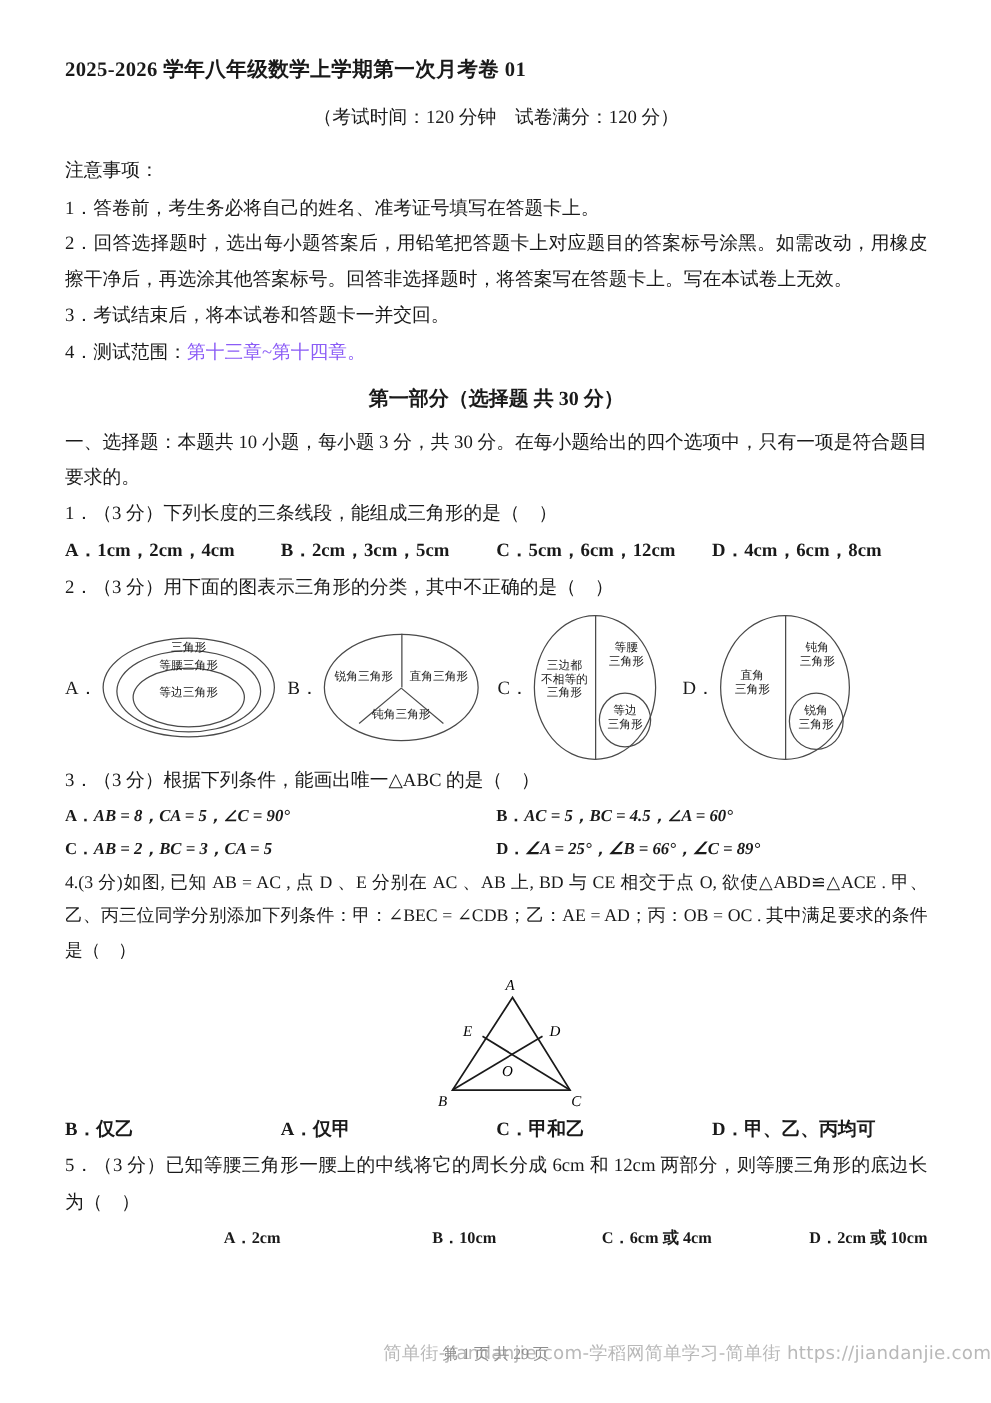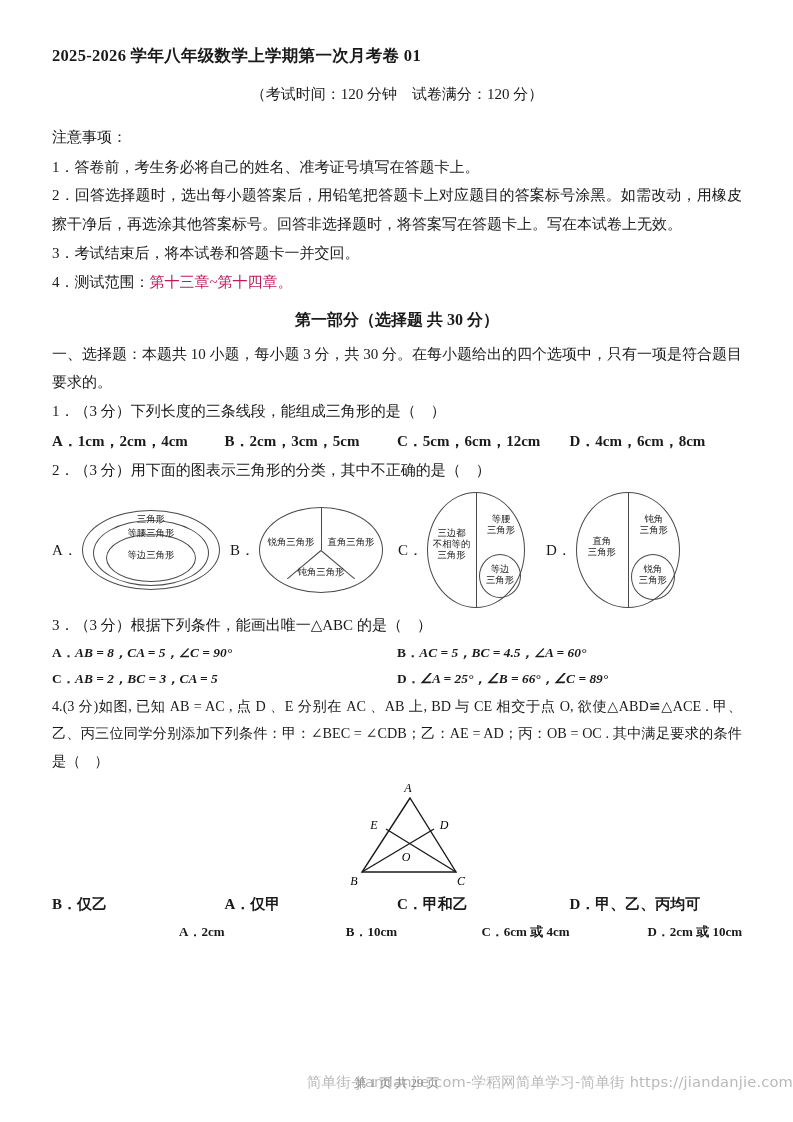--- a/index.html
+++ b/index.html
@@ -48,21 +48,21 @@
     margin: 0;
     text-align: justify;
     text-justify: inter-ideograph;
   }
   .notice-head {
     font-size: 15px;
     line-height: 1.95;
     margin: 0;
   }
   .red {
-    color: #be185d;
+    color: #8b5cf6;
   }
   .section-head {
     text-align: center;
     font-size: 16px;
     font-weight: bold;
     margin: 10px 0 6px 0;
     line-height: 1.7;
   }
   .q {
     font-size: 15px;
@@ -316,20 +316,21 @@
       </svg>
     </div>
 
     <div class="opts-row opt-4col">
       <span>B．仅乙</span>
       <span>A．仅甲</span>
       <span>C．甲和乙</span>
       <span>D．甲、乙、丙均可</span>
     </div>
 
+    <div class="q">5．（3 分）已知等腰三角形一腰上的中线将它的周长分成 6cm 和 12cm 两部分，则等腰三角形的底边长为（　）</div>
     <div class="opts-row opt-4col small">
       <span>A．2cm</span>
       <span>B．10cm</span>
       <span>C．6cm 或 4cm</span>
       <span>D．2cm 或 10cm</span>
     </div>
 
   </div>
 
   <div class="footer">

